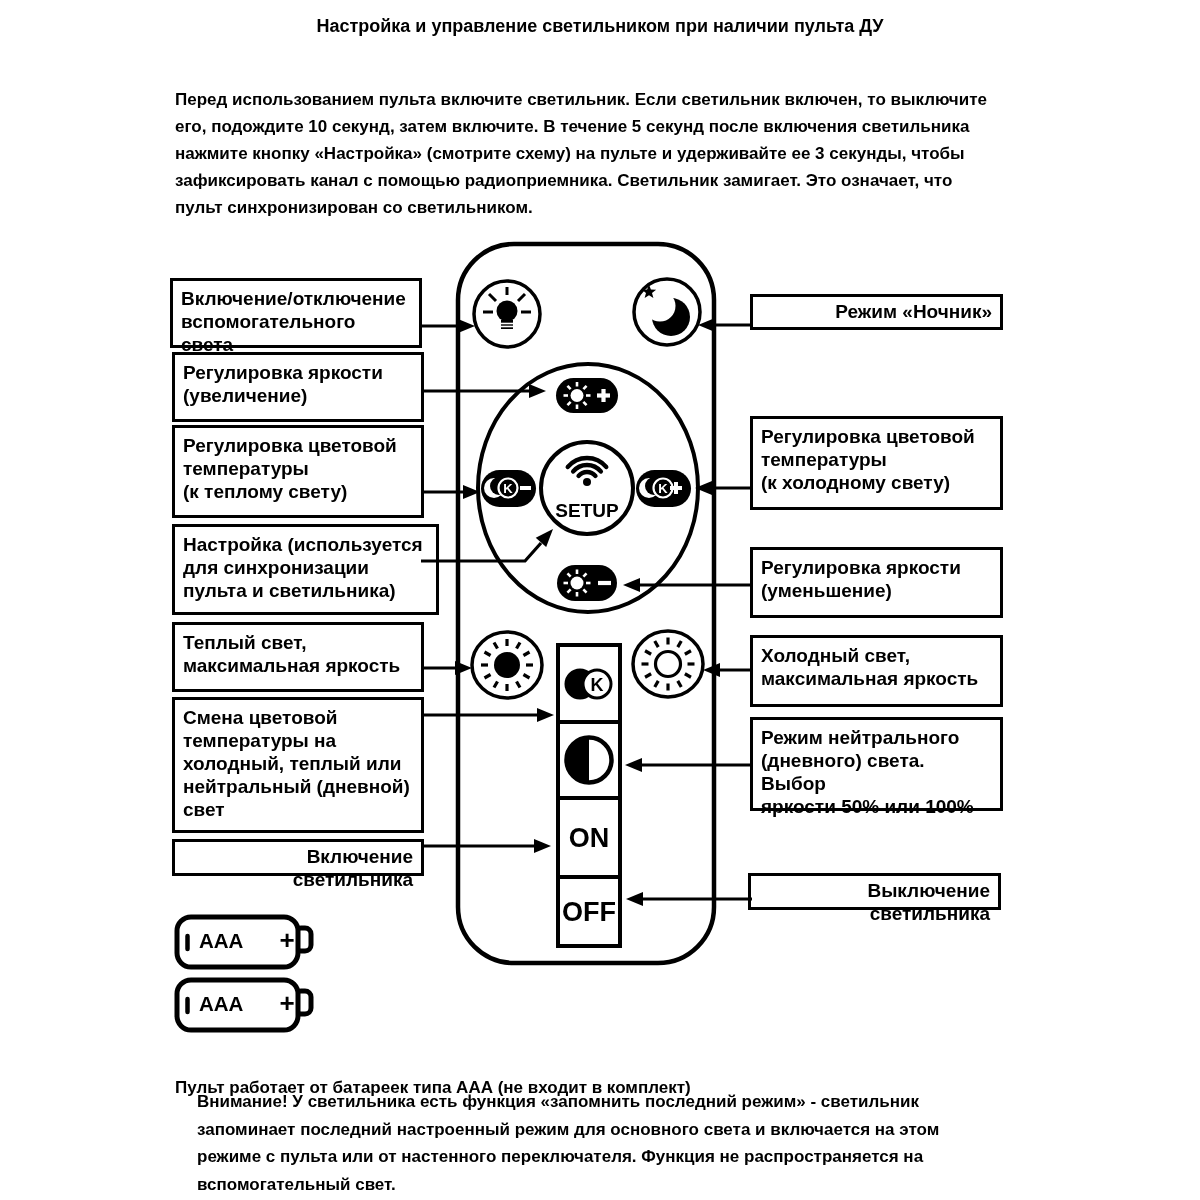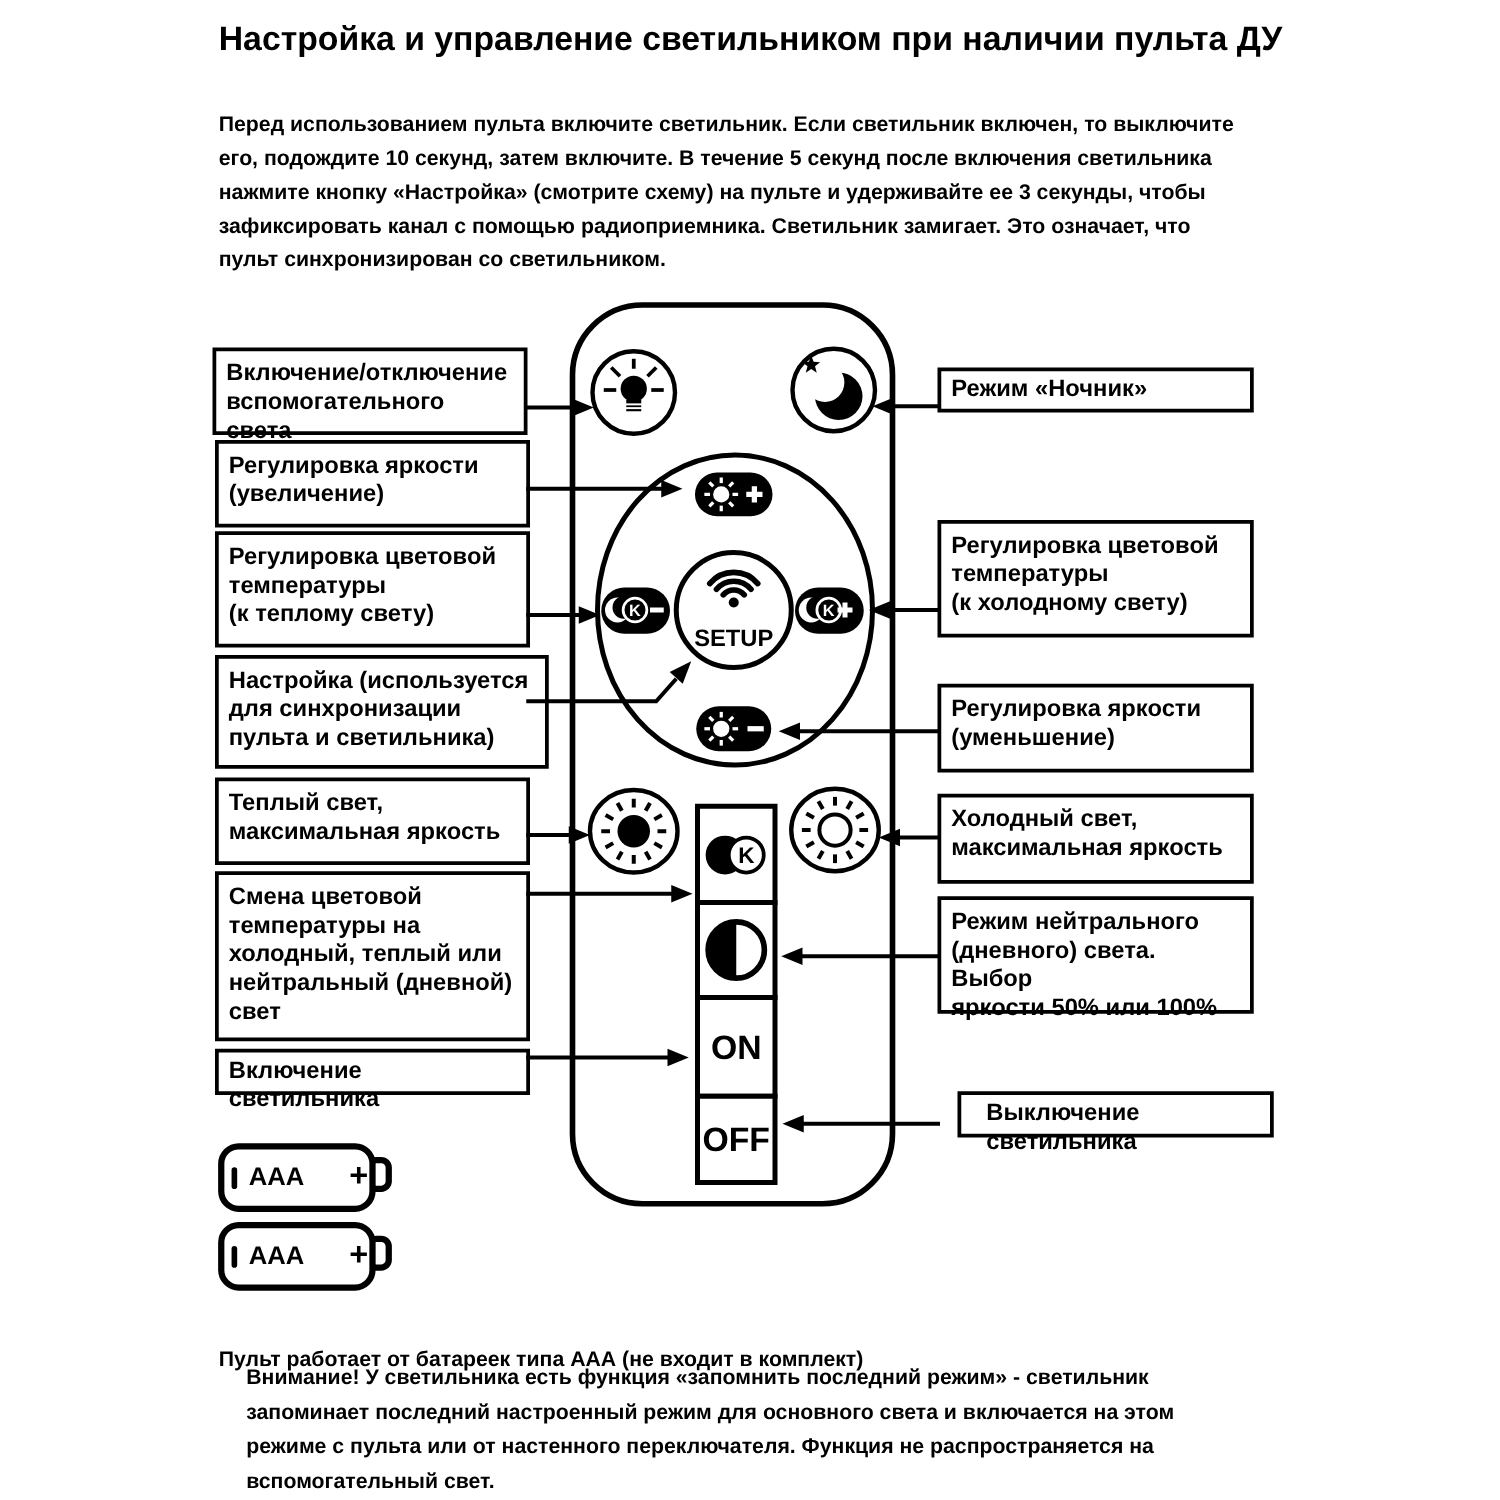--- a/index.html
+++ b/index.html
@@ -3,45 +3,45 @@
 <meta charset="utf-8">
 <style>
   html,body { margin:0; padding:0; }
   body {
     width:1200px; height:1200px; background:#ffffff; color:#000;
     font-family:"Liberation Sans", sans-serif; font-weight:700;
     position:relative; overflow:hidden;
   }
   .title {
     position:absolute; left:175px; top:16px; width:850px;
-    text-align:center; font-size:27px; white-space:nowrap;
+    text-align:center; font-size:18px; white-space:nowrap;
   }
   .para { position:absolute; white-space:pre-line; font-size:17px; line-height:27px; }
   .intro   { left:175px; top:86px;  width:900px; }
   .note    { left:175px; top:1042px; width:900px;margin-top:32px; }
   .warning { left:175px; top:1088px; width:900px; line-height:27.5px;margin-left:22px; }
   .callout {
     position:absolute; box-sizing:border-box; background:#fff;
     border:3px solid #000; font-size:19px; line-height:23px;
     padding:6px 8px; white-space:pre-line;
   }
-  .single { padding:3px 8px; }
+  .single { padding:3px 8px;text-align:right; }
   #cl1 {left:170px; top:278px; width:252px; height:70px;}
   #cl2 {left:172px; top:352px; width:252px; height:70px;}
   #cl3 {left:172px; top:425px; width:252px; height:93px;}
   #cl4 {left:172px; top:524px; width:267px; height:91px;}
   #cl5 {left:172px; top:622px; width:252px; height:70px;}
   #cl6 {left:172px; top:697px; width:252px; height:136px;}
   #cl7 {left:172px; top:839px; width:252px; height:37px;}
   #cr1 {left:750px; top:294px; width:253px; height:36px;}
   #cr2 {left:750px; top:416px; width:253px; height:94px;}
   #cr3 {left:750px; top:547px; width:253px; height:71px;}
   #cr4 {left:750px; top:635px; width:253px; height:72px;}
   #cr5 {left:750px; top:717px; width:253px; height:94px;}
-  #cr6 {left:766px; top:873px; width:253px; height:37px;padding-left:20px;}
+  #cr6 {left:748px; top:873px; width:253px; height:37px;padding-left:20px;}
   svg.diagram { position:absolute; left:0; top:0; }
   svg text { font-family:"Liberation Sans", sans-serif; font-weight:700; fill:#000; }
   svg text.w { fill:#fff; }
 </style>
 </head>
 <body>
 
 <div class="title">Настройка и управление светильником при наличии пульта ДУ</div>
 <div class="para intro">Перед использованием пульта включите светильник. Если светильник включен, то выключите
 его, подождите 10 секунд, затем включите. В течение 5 секунд после включения светильника

